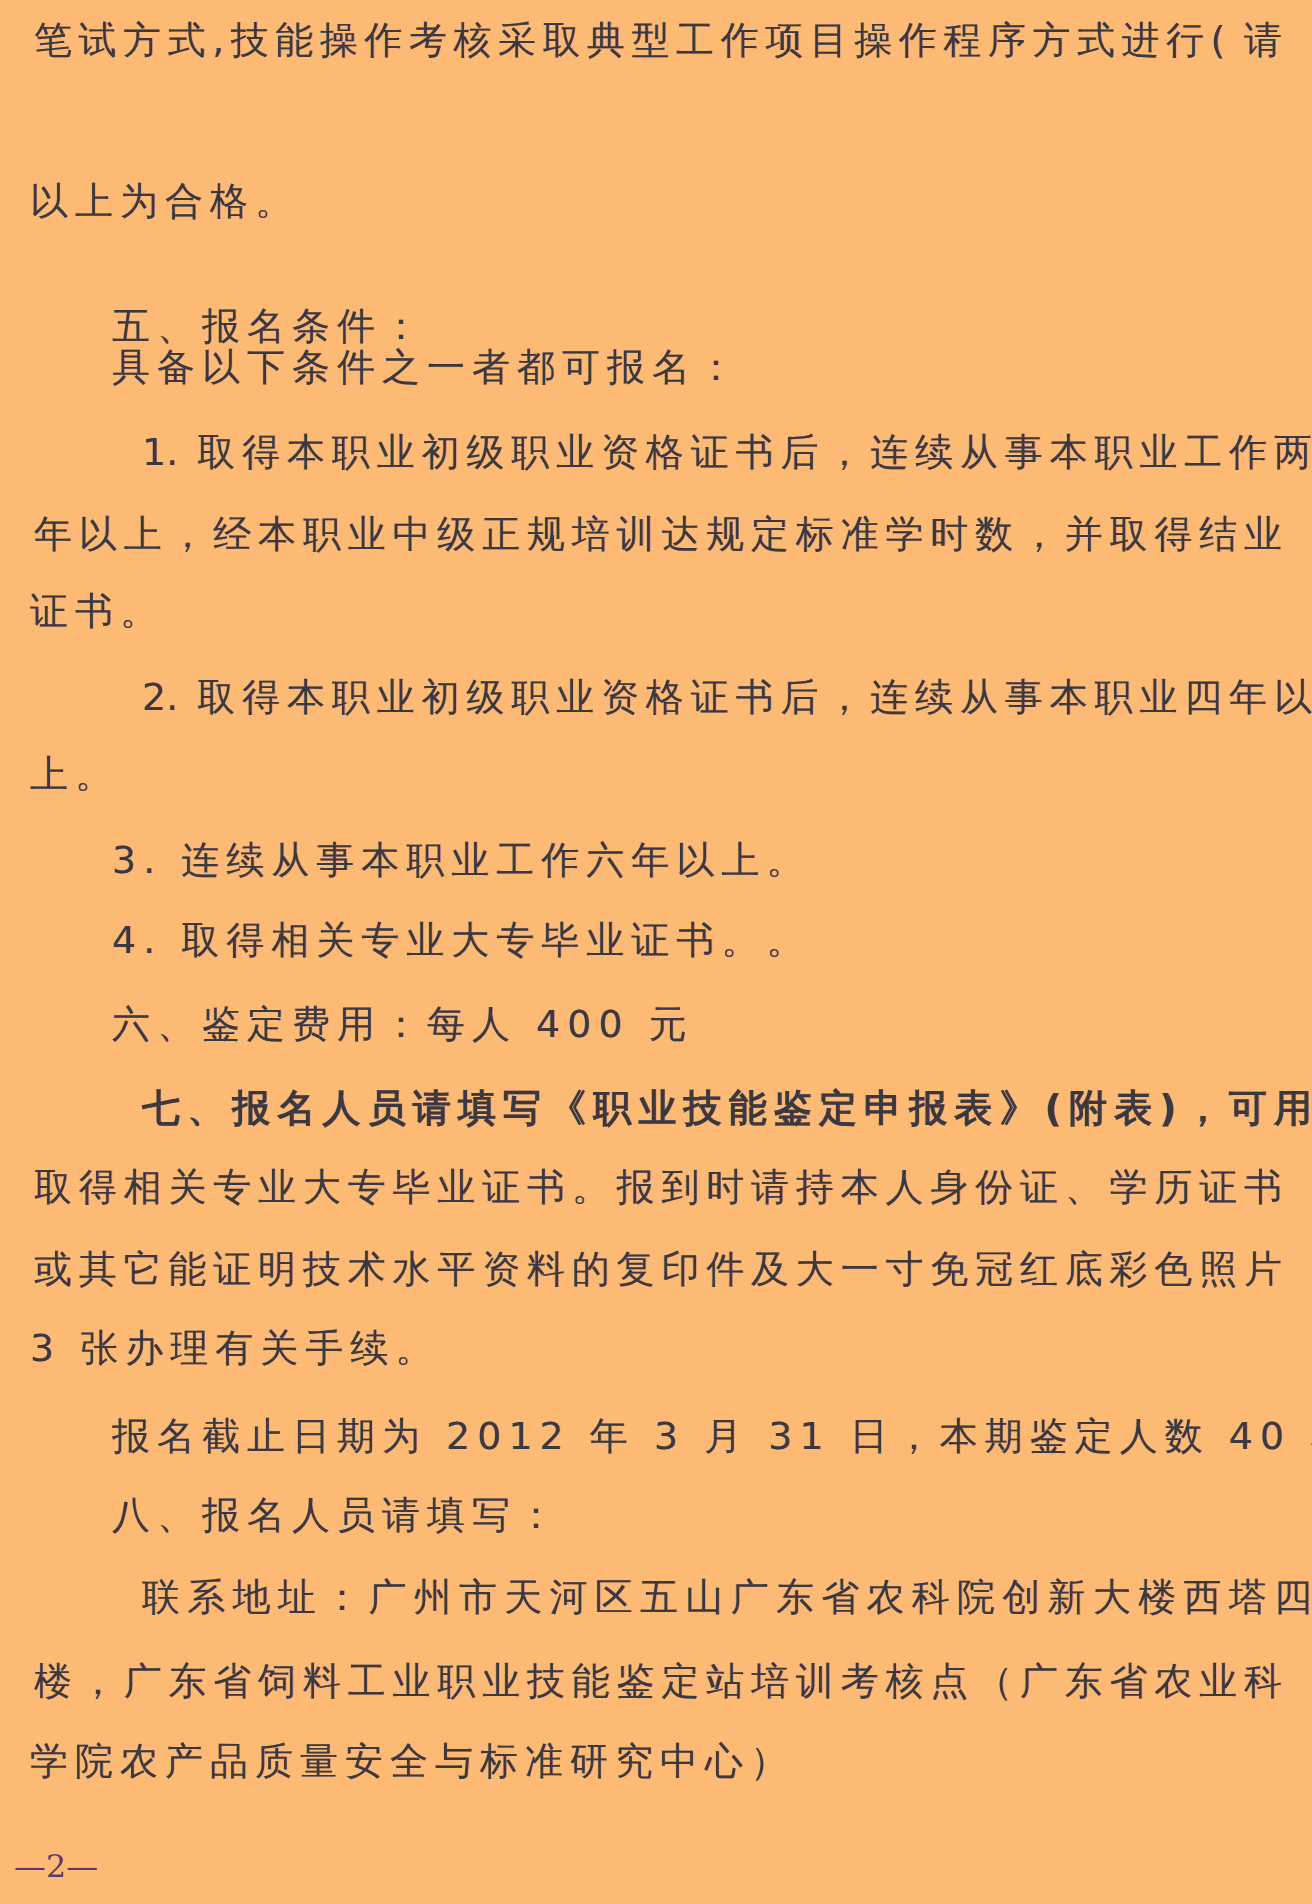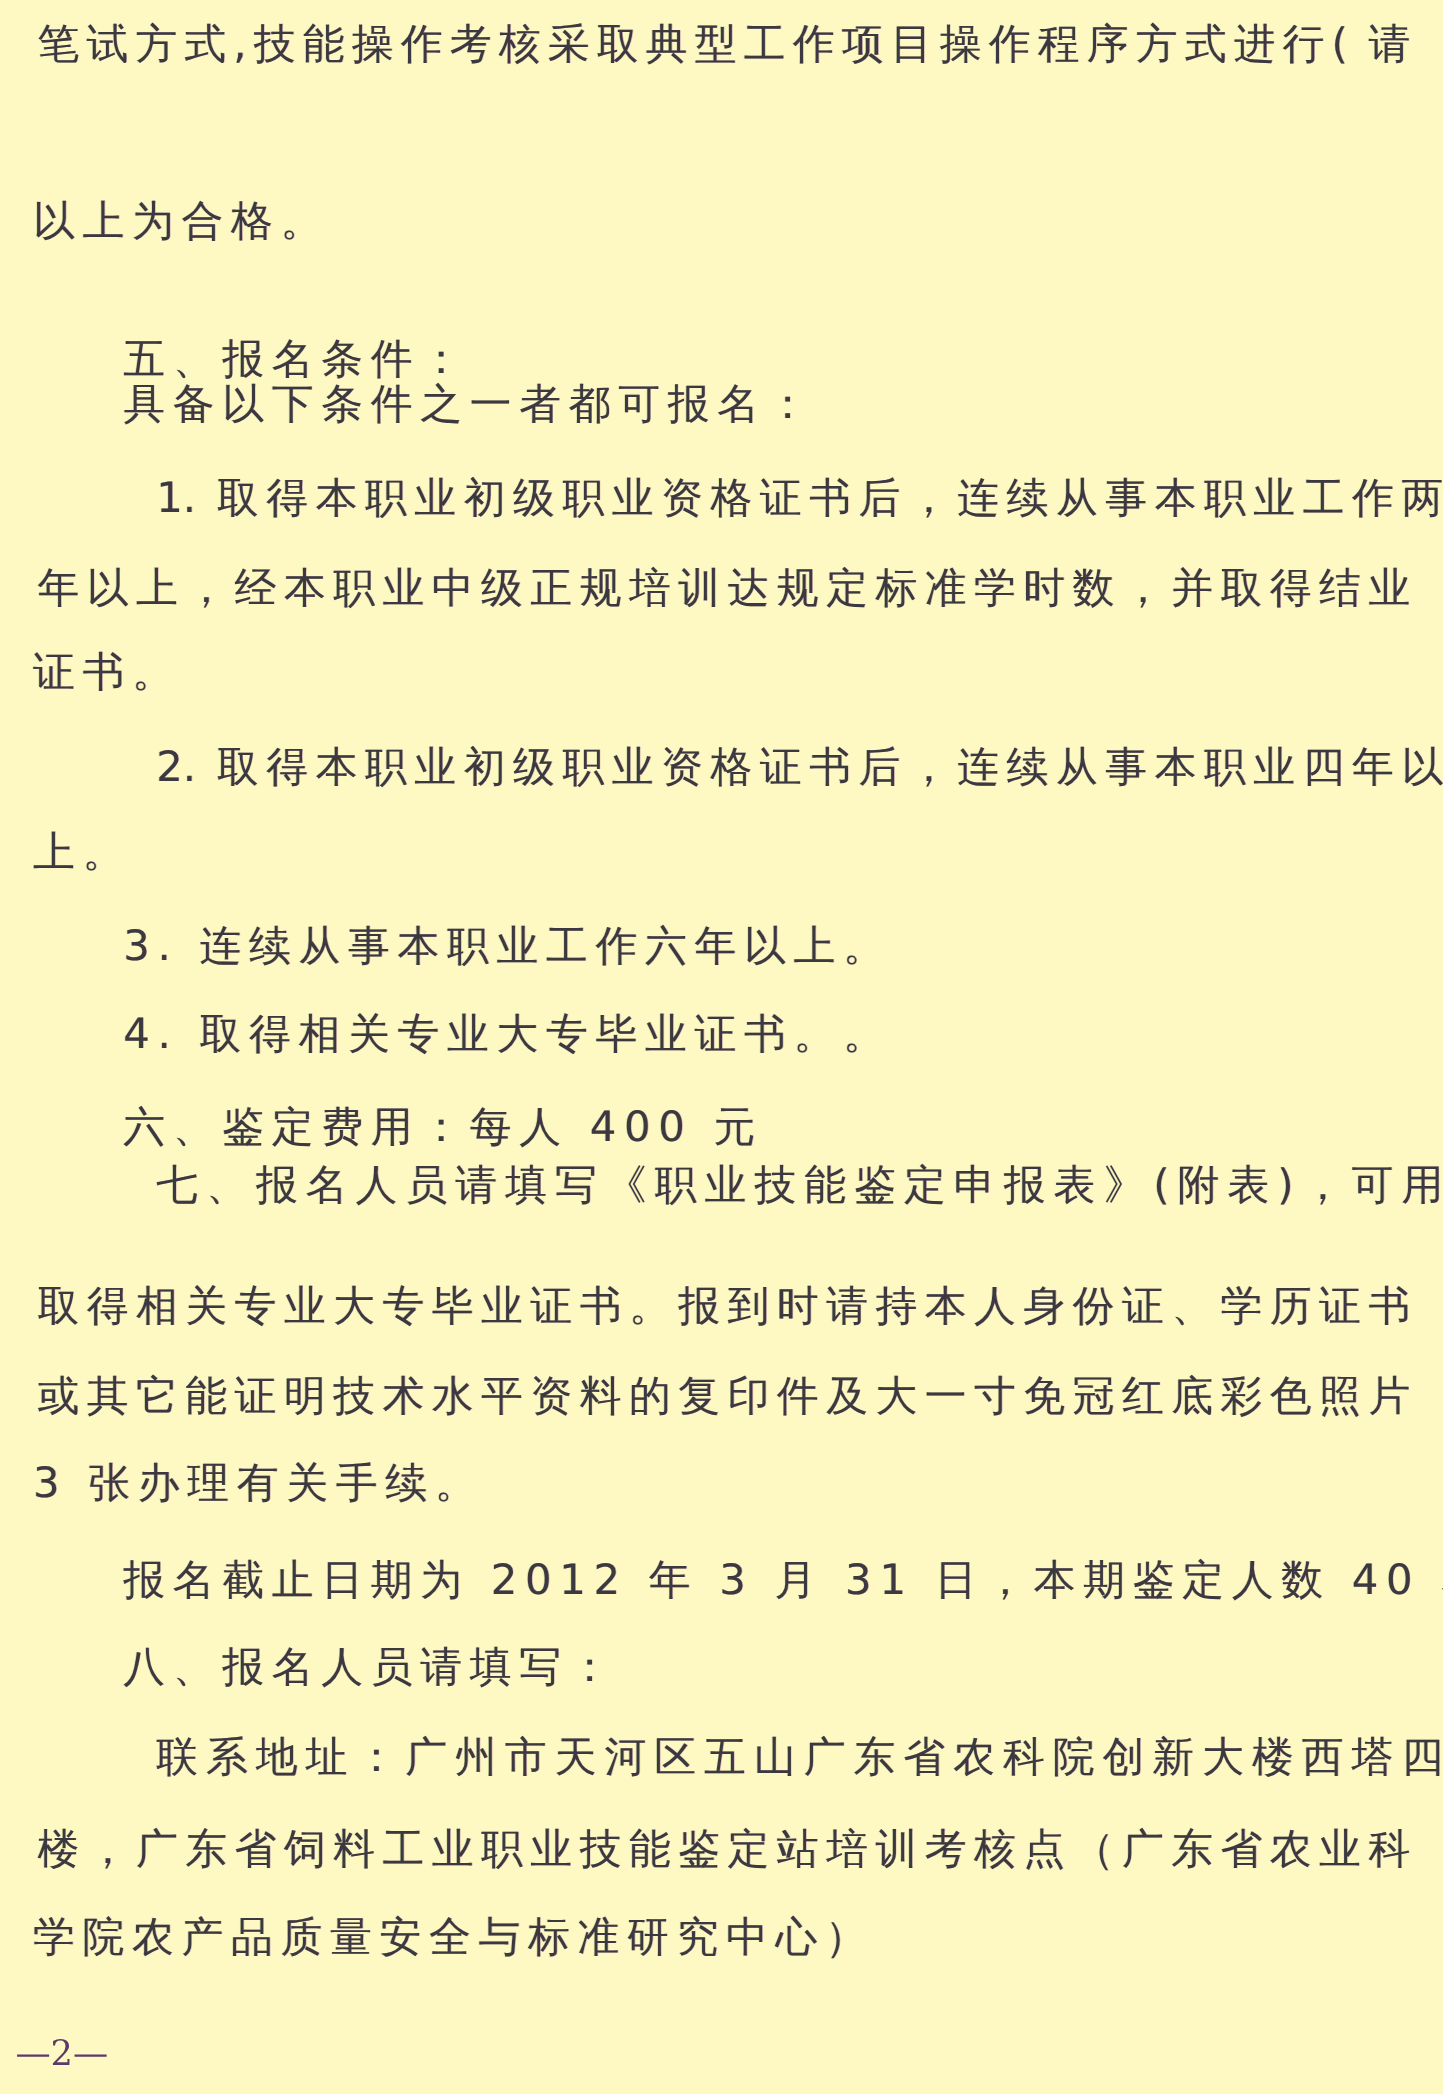--- a/index.html
+++ b/index.html
@@ -13,21 +13,21 @@
     position: relative;
     overflow: hidden;
     font-family: "DejaVu Sans", "Liberation Sans", sans-serif;
     color: #3b3840;
   }
   .page {
     position: absolute;
     left: 0; top: 0;
     width: 1312px;
     height: 1904px;
-    background: #fef9c3;
+    background: #fdba74;
   }
   .line {
     position: absolute;
     height: 48px;
     line-height: 48px;
     font-size: 38px;
     white-space: nowrap;
     text-shadow: 0.6px 0 0 rgba(150, 60, 160, 0.35), -0.6px 0 0 rgba(80, 140, 60, 0.25);
   }
   .full {
@@ -77,21 +77,21 @@
   <div class="line start" style="top:587px;">证书。</div>
 
   <div class="line indent-full" style="top:673px;">2. 取得本职业初级职业资格证书后，连续从事本职业四年以</div>
   <div class="line start" style="top:750px;">上。</div>
 
   <div class="line indent" style="top:836px;">3. 连续从事本职业工作六年以上。</div>
   <div class="line indent" style="top:916px;">4. 取得相关专业大专毕业证书。。</div>
 
   <div class="line indent" style="top:1000px;">六、鉴定费用：每人 400 元</div>
 
-  <div class="line indent-full" style="top:1053px;">七、报名人员请填写《职业技能鉴定申报表》(附表)，可用</div>
+  <div class="line indent-full" style="top:1084px;font-weight:bold;">七、报名人员请填写《职业技能鉴定申报表》(附表)，可用</div>
   <div class="line full" style="top:1163px;">取得相关专业大专毕业证书。报到时请持本人身份证、学历证书</div>
   <div class="line full" style="top:1245px;">或其它能证明技术水平资料的复印件及大一寸免冠红底彩色照片</div>
   <div class="line start" style="top:1324px;">3 张办理有关手续。</div>
 
   <div class="line indent" style="top:1412px;">报名截止日期为 2012 年 3 月 31 日，本期鉴定人数 40 名。</div>
 
   <div class="line indent" style="top:1491px;">八、报名人员请填写：</div>
 
   <div class="line indent-full" style="top:1573px;">联系地址：广州市天河区五山广东省农科院创新大楼西塔四</div>
   <div class="line full" style="top:1657px;">楼，广东省饲料工业职业技能鉴定站培训考核点（广东省农业科</div>

